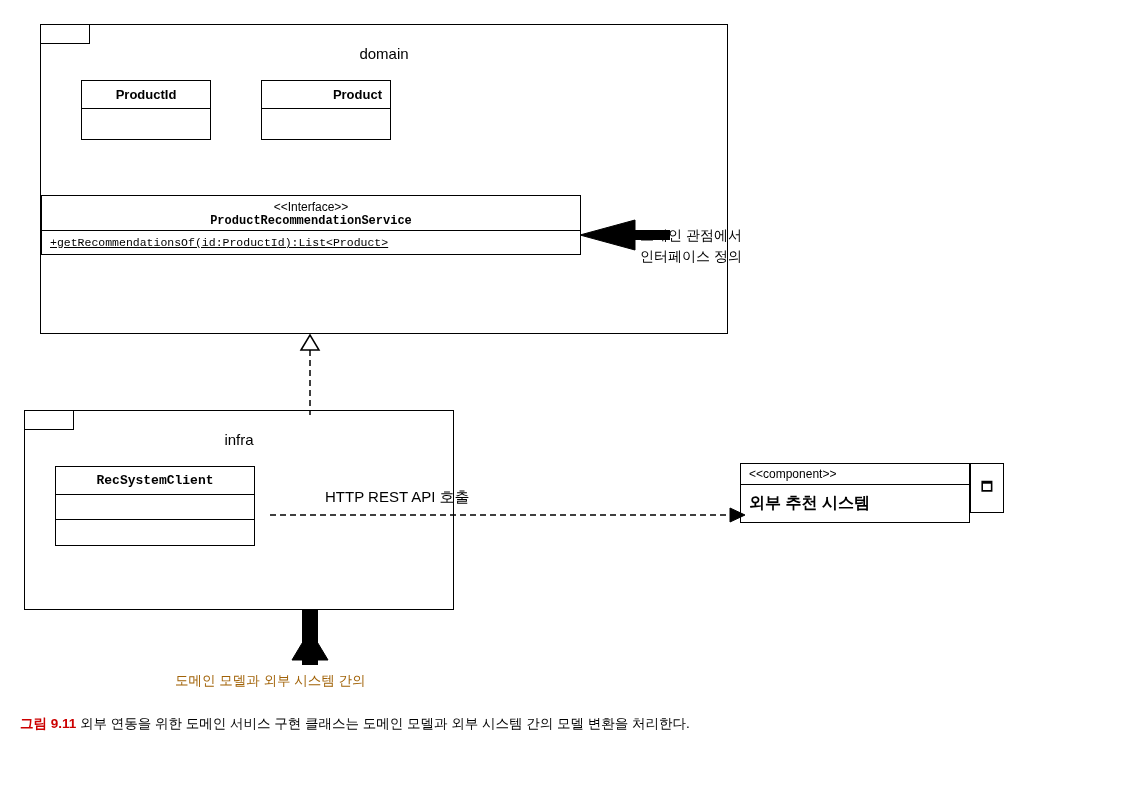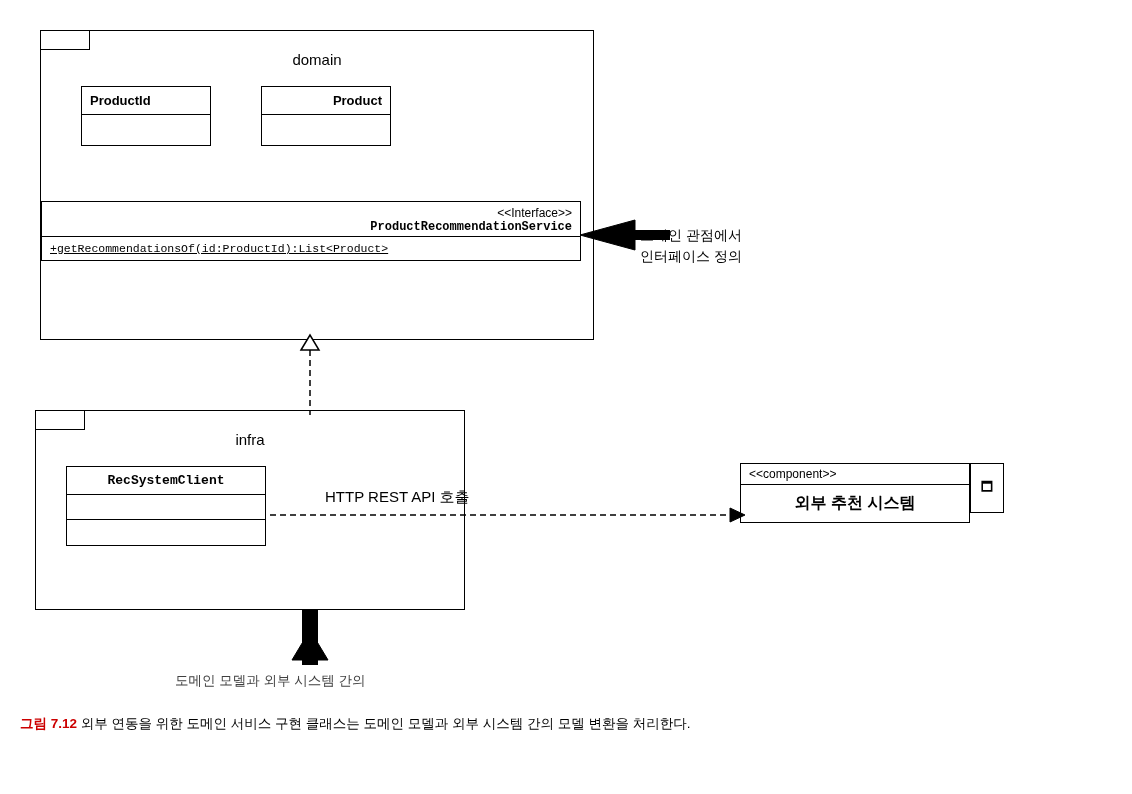--- a/index.html
+++ b/index.html
@@ -13,23 +13,23 @@
     }
     .diagram-container {
       position: relative;
       width: 1100px;
       height: 720px;
       margin: 0 auto;
     }
     
     .domain-outer {
       position: absolute;
-      top: 10px;
+      top: 4px;
       left: 20px;
-      width: 554px;
+      width: 688px;
       height: 310px;
       border: 1.5px solid #000;
     }
     .domain-tab {
       position: absolute;
       top: -1px;
       left: -1px;
       width: 50px;
       height: 20px;
       border: 1.5px solid #000;
@@ -50,20 +50,21 @@
       top: 55px;
       left: 40px;
       width: 130px;
       border: 1.5px solid #000;
     }
     .productid-header {
       padding: 6px 8px;
       font-weight: bold;
       font-size: 13px;
       border-bottom: 1.5px solid #000;
+      text-align: center;
     }
     .productid-body {
       height: 30px;
     }
     
     .product-box {
       position: absolute;
       top: 55px;
       left: 220px;
       width: 130px;
@@ -83,21 +84,21 @@
     .interface-box {
       position: absolute;
       top: 155px;
       left: 20px;
       width: 540px;
       border: 1.5px solid #000;
     }
     .interface-header {
       padding: 4px 8px 2px;
       font-size: 12px;
-      text-align: right;
+      text-align: center;
       border-bottom: 1.5px solid #000;
     }
     .interface-header .stereotype {
       font-style: normal;
       font-size: 12px;
     }
     .interface-header .class-name {
       font-weight: bold;
       font-size: 12px;
       font-family: 'Courier New', monospace;
@@ -114,21 +115,21 @@
       top: 205px;
       left: 620px;
       font-size: 14px;
       color: #000;
       line-height: 1.5;
     }
     
     .infra-outer {
       position: absolute;
       top: 390px;
-      left: 15px;
+      left: 4px;
       width: 430px;
       height: 200px;
       border: 1.5px solid #000;
     }
     .infra-tab {
       position: absolute;
       top: -1px;
       left: -1px;
       width: 50px;
       height: 20px;
@@ -170,21 +171,21 @@
       color: #000;
       white-space: nowrap;
     }
     
     .bottom-arrow-label {
       position: absolute;
       top: 650px;
       left: 155px;
       text-align: center;
       font-size: 13.5px;
-      color: #404040;
+      color: #a16207;
       line-height: 1.6;
     }
   </style>
 </head>
 <body>
 
 <div class="diagram-container">
 
   <div class="domain-outer">
     <div class="domain-tab"></div>
@@ -222,21 +223,21 @@
       <div style="padding:6px 8px;font-weight:bold;font-size:13px;font-family:'Courier New',monospace;border-bottom:1.5px solid #000;text-align:center;">RecSystemClient</div>
       <div style="height:25px;border-bottom:1.5px solid #000;"></div>
       <div style="height:25px;"></div>
     </div>
   </div>
 
   <div class="http-label">HTTP REST API 호출</div>
 
   <div class="ext-box">
     <div style="padding:3px 8px;font-size:12px;text-align:left;border-bottom:1.5px solid #000;">&lt;&lt;component&gt;&gt;</div>
-    <div style="padding:8px 8px;font-weight:bold;font-size:16px;text-align:center;">외부 추천 시스템</div>
+    <div style="padding:8px 8px;font-weight:bold;font-size:16px;text-align:left;">외부 추천 시스템</div>
   </div>
 
   <div style="position:absolute;top:443px;left:950px;width:34px;height:50px;border:1.5px solid #000;display:flex;align-items:center;justify-content:center;font-size:13px;background:#fff;">
     <span>🗖</span>
   </div>
 
   <div class="bottom-arrow-label">
     <div>도메인 모델과 외부 시스템 간의</div>
   </div>
 
@@ -253,16 +254,16 @@
     <line x1="250" y1="495" x2="720" y2="495" stroke="#000" stroke-width="1.5" stroke-dasharray="6,4"></line>
 
     <polygon points="710,488 725,495 710,502" fill="#000" stroke="#000" stroke-width="1"></polygon>
 
     <polygon points="272,640 290,610 308,640" fill="#000" stroke="#000" stroke-width="1"></polygon>
 
     <rect x="282" y="590" width="16" height="55" fill="#000"></rect>
   </svg>
 
   <div style="position:absolute;bottom:5px;left:0;right:0;font-size:13.5px;color:#000;line-height:1.6;">
-    <span style="color:#cc0000;font-weight:bold;">그림 7.12</span><span> 외부 연동을 위한 도메인 서비스 구현 클래스는 도메인 모델과 외부 시스템 간의 모델 변환을 처리한다.</span>
+    <span style="color:#cc0000;font-weight:bold;">그림 9.11</span><span> 외부 연동을 위한 도메인 서비스 구현 클래스는 도메인 모델과 외부 시스템 간의 모델 변환을 처리한다.</span>
   </div>
 
 </div>
 
 </body></html>

